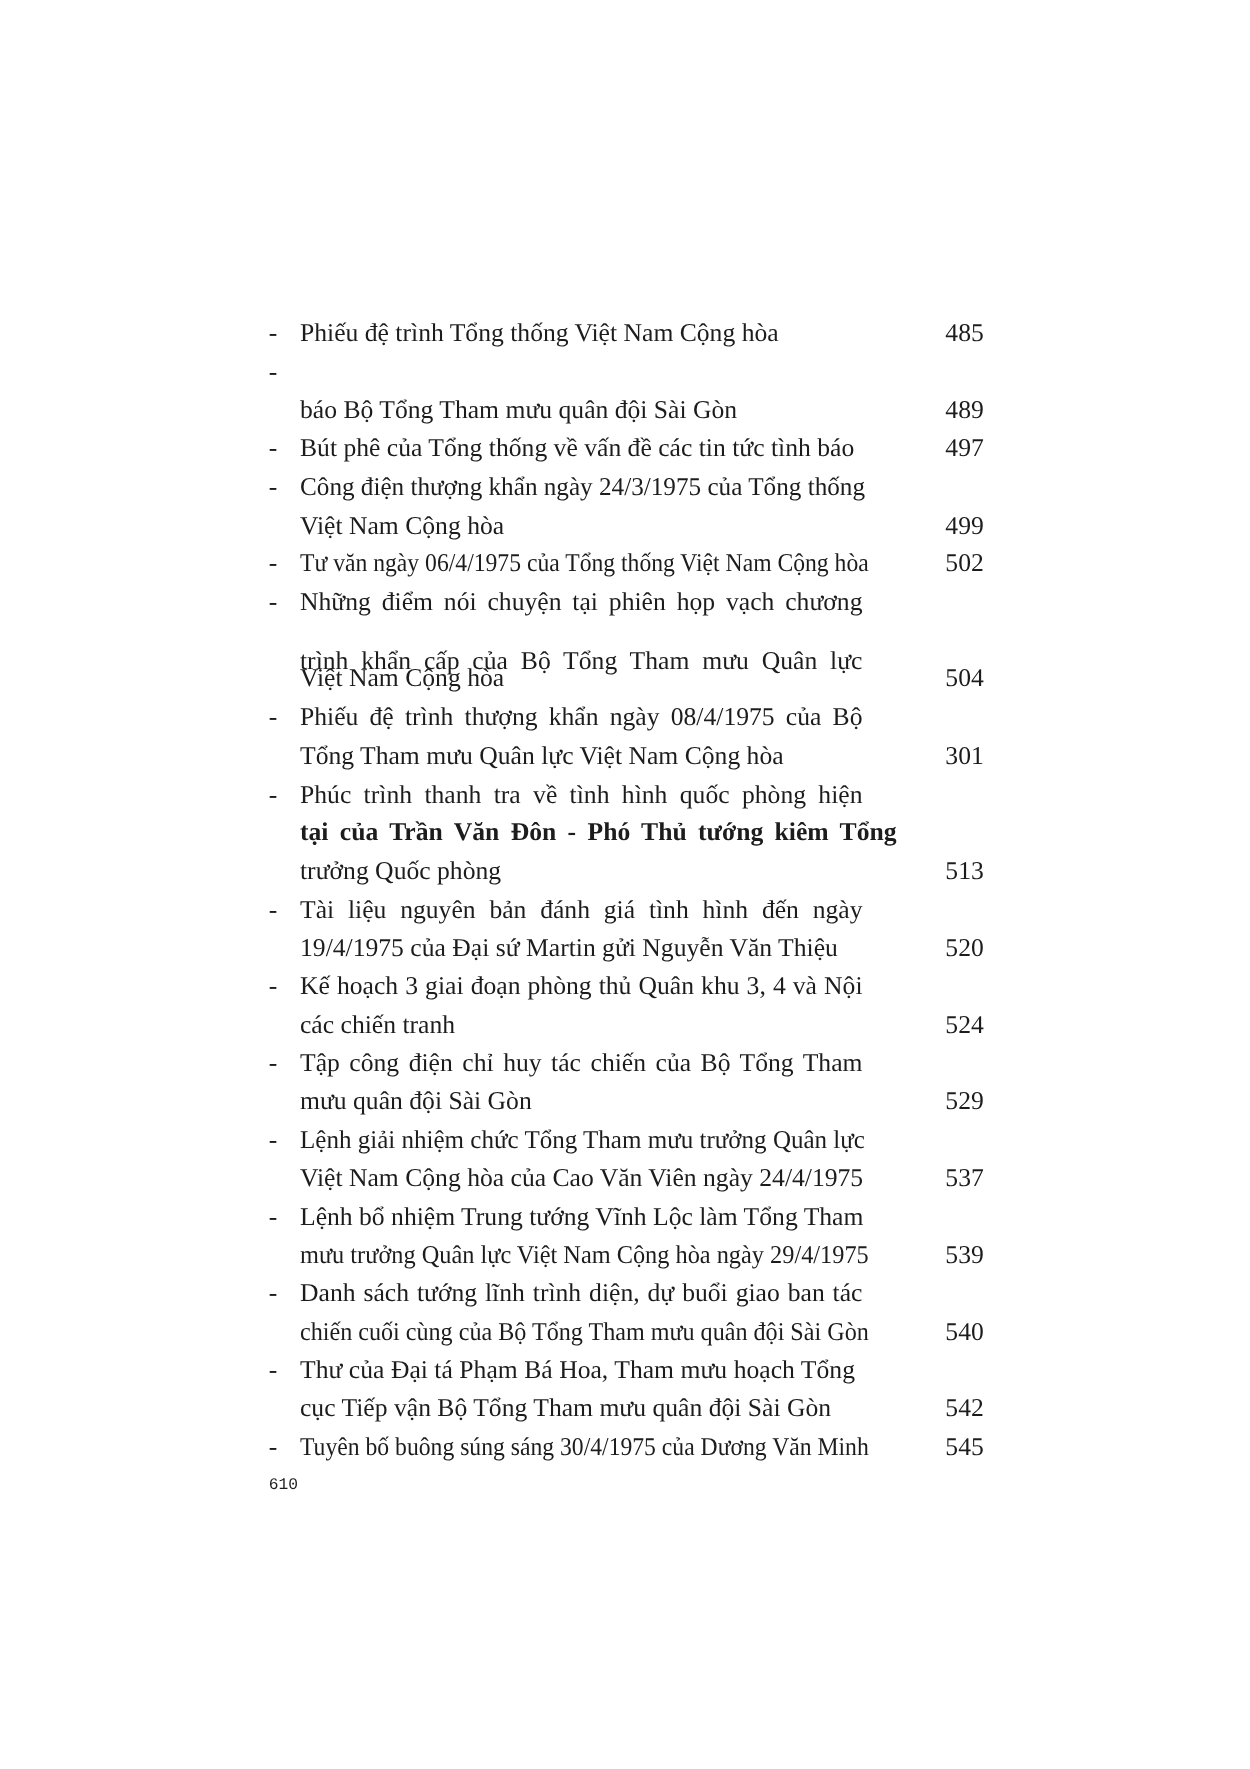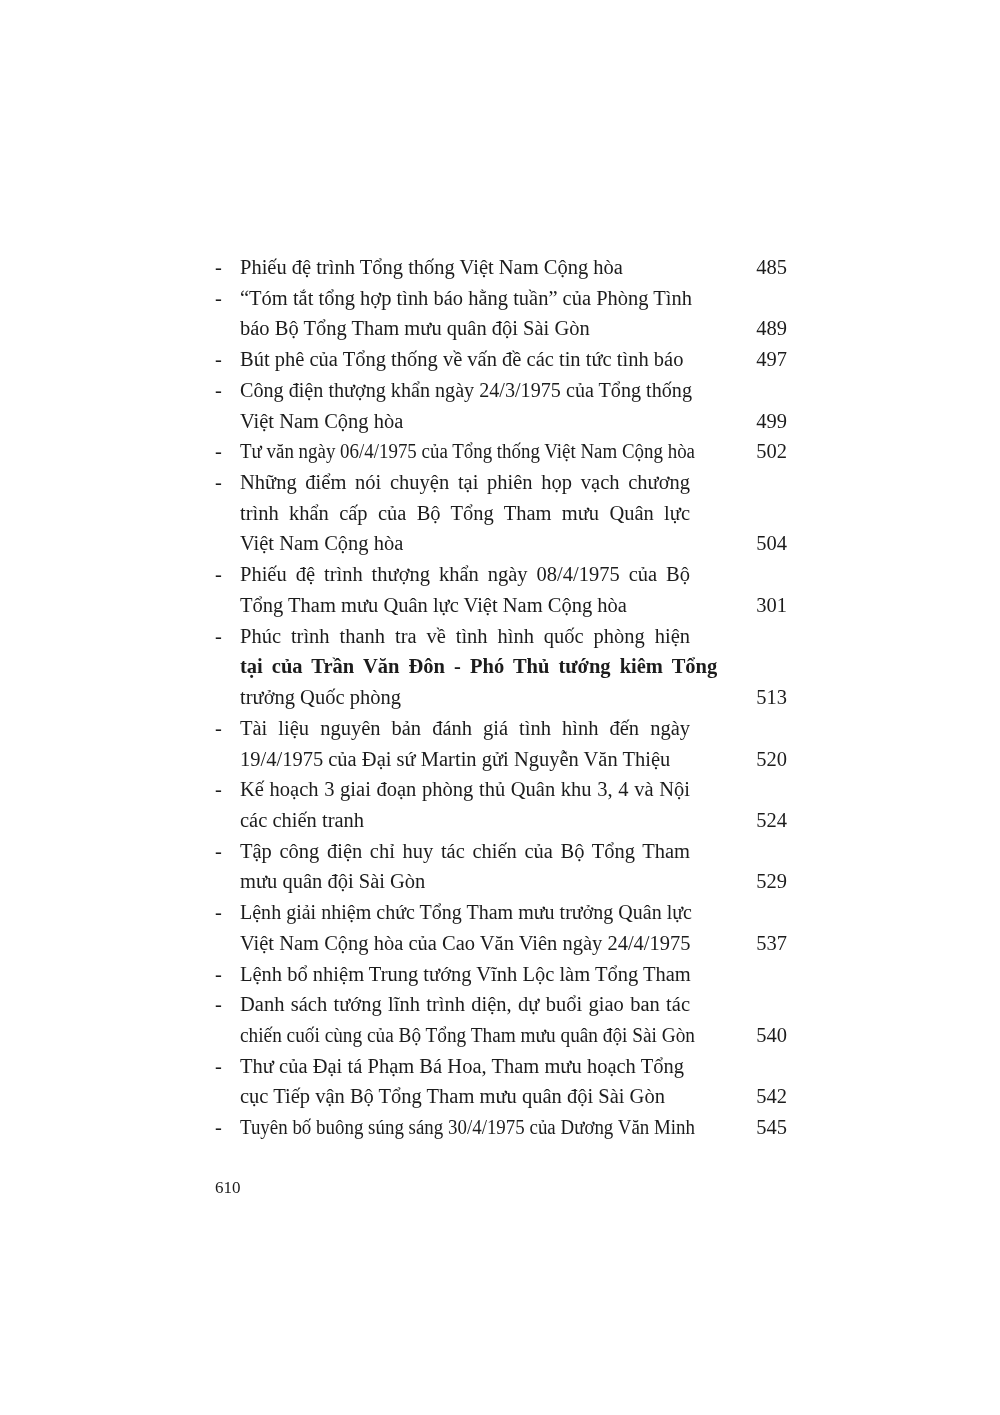--- a/index.html
+++ b/index.html
@@ -41,40 +41,40 @@
     transform-origin: 0 60%;
   }
   .cell-page {
     flex: 1 1 auto;
     text-align: right;
   }
   .folio {
     position: absolute;
     left: 215px;
     top: 1173px;
-    font-size: 17px;
+    font-size: 13px;
     line-height: 30px;
+    font-family: Liberation Mono, monospace;
   }
 </style>
 </head>
 <body>
 
 <main>
   <section class="toc">
       <div class="entry">
         <div class="row">
           <span class="cell-dash">-</span>
           <div class="cell-txt"><span class="t">Phiếu đệ trình Tổng thống Việt Nam Cộng hòa</span></div>
           <div class="cell-page"><span>485</span></div>
         </div>
       </div>
       <div class="entry">
         <div class="row">
           <span class="cell-dash">-</span>
-          <div class="cell-txt just"><span class="t" style="transform: scaleX(0.999378);">“Tóm tắt tổng hợp tình báo hằng tuần” của Phòng Tình</span></div>
           <div class="cell-page"></div>
         </div>
         <div class="row">
           <span class="cell-dash"></span>
           <div class="cell-txt"><span class="t">báo Bộ Tổng Tham mưu quân đội Sài Gòn</span></div>
           <div class="cell-page"><span>489</span></div>
         </div>
       </div>
       <div class="entry">
         <div class="row">
@@ -103,21 +103,21 @@
         </div>
       </div>
       <div class="entry">
         <div class="row">
           <span class="cell-dash">-</span>
           <div class="cell-txt just"><span class="t" style="word-spacing: 3.58203px;">Những điểm nói chuyện tại phiên họp vạch chương</span></div>
           <div class="cell-page"></div>
         </div>
         <div class="row">
           <span class="cell-dash"></span>
-          <div class="cell-txt just"><span class="t" style="word-spacing: 5.1684px;">trình khẩn cấp của Bộ Tổng Tham mưu Quân lực</span></div>
+          <div class="cell-txt just"><span class="t" style="word-spacing: 5.1684px; margin-top: 16px;">trình khẩn cấp của Bộ Tổng Tham mưu Quân lực</span></div>
           <div class="cell-page"></div>
         </div>
         <div class="row">
           <span class="cell-dash"></span>
           <div class="cell-txt"><span class="t">Việt Nam Cộng hòa</span></div>
           <div class="cell-page"><span>504</span></div>
         </div>
       </div>
       <div class="entry">
         <div class="row">
@@ -194,20 +194,25 @@
           <span class="cell-dash"></span>
           <div class="cell-txt"><span class="t">Việt Nam Cộng hòa của Cao Văn Viên ngày 24/4/1975</span></div>
           <div class="cell-page"><span>537</span></div>
         </div>
       </div>
       <div class="entry">
         <div class="row">
           <span class="cell-dash">-</span>
           <div class="cell-txt just"><span class="t">Lệnh bổ nhiệm Trung tướng Vĩnh Lộc làm Tổng Tham</span></div>
           <div class="cell-page"></div>
+        </div>
+        <div class="row">
+          <span class="cell-dash"></span>
+          <div class="cell-txt"><span class="t" style="transform: scaleX(0.949338);">mưu trưởng Quân lực Việt Nam Cộng hòa ngày 29/4/1975</span></div>
+          <div class="cell-page"><span>539</span></div>
         </div>
       </div>
       <div class="entry">
         <div class="row">
           <span class="cell-dash">-</span>
           <div class="cell-txt just"><span class="t" style="word-spacing: 1.21406px;">Danh sách tướng lĩnh trình diện, dự buổi giao ban tác</span></div>
           <div class="cell-page"></div>
         </div>
         <div class="row">
           <span class="cell-dash"></span>

